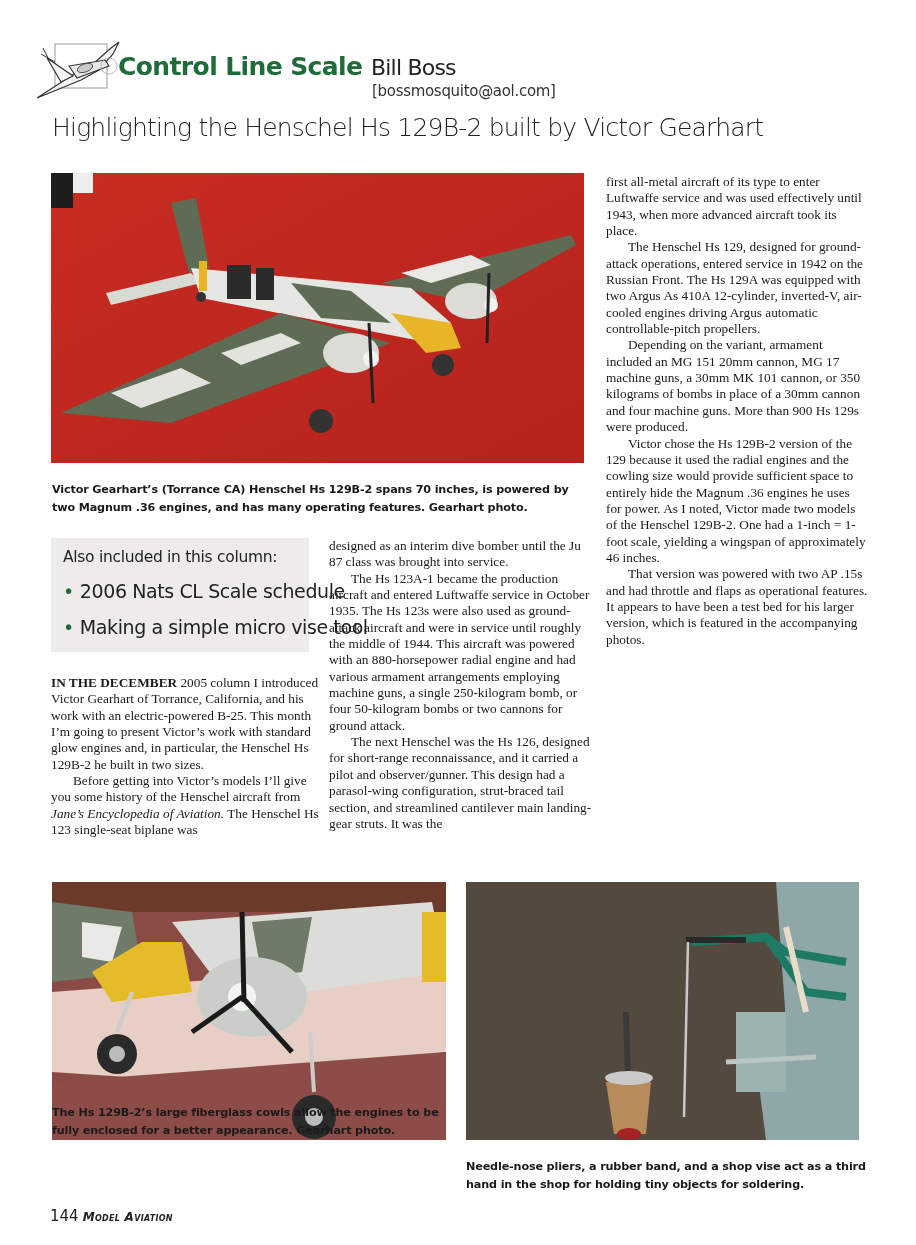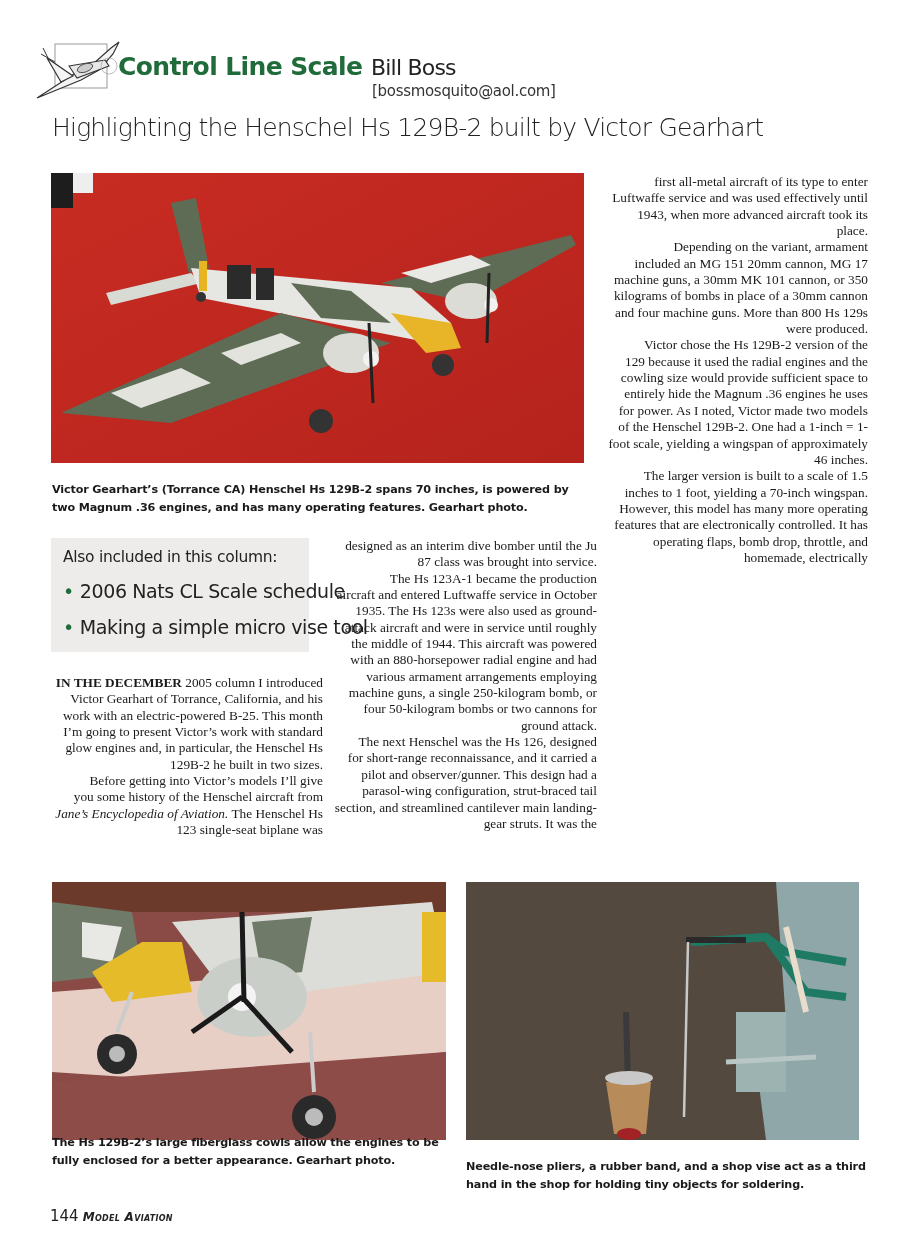--- a/index.html
+++ b/index.html
@@ -11,21 +11,21 @@
   .author { left:371px; top:55px; font-family:"DejaVu Sans", sans-serif; font-size:22px; letter-spacing:-0.8px; color:#222; white-space:nowrap; }
   .email { left:372px; top:82px; font-family:"DejaVu Sans", sans-serif; font-size:15px; letter-spacing:-0.3px; color:#333; white-space:nowrap; }
   .headline { left:52px; top:113px; font-family:"DejaVu Sans", sans-serif; font-size:25px; letter-spacing:-0.8px; color:#222; white-space:nowrap; font-weight:300; }
   
   .photo { overflow:hidden; }
   .photo svg { display:block; width:100%; height:100%; }
   
   .caption { font-family:"DejaVu Sans", sans-serif; font-weight:bold; font-size:11.2px; line-height:18px; color:#1a1a1a; letter-spacing:-0.15px; }
   
   .col { font-size:13.3px; line-height:16.35px; text-align:left; color:#1a1a1a; }
-  .col p { margin:0;text-align:right; }
+  .col p { margin:0; }
   .col p.ind { text-indent:22px; }
   .lead { font-weight:bold; }
   
   .sidebar { left:51px; top:538px; width:258px; height:114px; background:#eeecea; box-sizing:border-box; padding:10px 0 14px 12px; font-family:"DejaVu Sans", sans-serif; color:#222; }
   .sidebar .sb-title { font-size:15.5px; letter-spacing:-0.3px; margin-bottom:14px; white-space:nowrap; }
   .sidebar .sb-item { font-size:19px; letter-spacing:-0.4px; margin-bottom:14px; white-space:nowrap; }
   .sidebar .bullet { color:#1f6b3a; margin-right:6px; }
   
   .folio { left:50px; top:1207px; font-family:"DejaVu Sans", sans-serif; font-size:15px; color:#222; white-space:nowrap;text-align:right; }
   .folio .mag { font-style:italic; font-weight:bold; font-size:12px; letter-spacing:0.3px; margin-left:4px; font-variant:small-caps; }
@@ -107,23 +107,24 @@
 </div>
 
 <div class="abs col" style="left:329px; top:538px; width:268px;">
   <p>designed as an interim dive bomber until the Ju 87 class was brought into service.</p>
   <p class="ind">The Hs 123A-1 became the production aircraft and entered Luftwaffe service in October 1935. The Hs 123s were also used as ground-attack aircraft and were in service until roughly the middle of 1944. This aircraft was powered with an 880-horsepower radial engine and had various armament arrangements employing machine guns, a single 250-kilogram bomb, or four 50-kilogram bombs or two cannons for ground attack.</p>
   <p class="ind">The next Henschel was the Hs 126, designed for short-range reconnaissance, and it carried a pilot and observer/gunner. This design had a parasol-wing configuration, strut-braced tail section, and streamlined cantilever main landing-gear struts. It was the</p>
 </div>
 
 <div class="abs col" style="left:606px; top:174px; width:262px;">
   <p>first all-metal aircraft of its type to enter Luftwaffe service and was used effectively until 1943, when more advanced aircraft took its place.</p>
-  <p class="ind">Depending on the variant, armament included an MG 151 20mm cannon, MG 17 machine guns, a 30mm MK 101 cannon, or 350 kilograms of bombs in place of a 30mm cannon and four machine guns. More than 800 Hs 129s were produced.</p>
+  <p class="ind">The Henschel Hs 129, designed for ground-attack operations, entered service in 1942 on the Russian Front. The Hs 129A was equipped with two Argus As 410A 12-cylinder, inverted-V, air-cooled engines driving Argus automatic controllable-pitch propellers.</p>
+  <p class="ind">Depending on the variant, armament included an MG 151 20mm cannon, MG 17 machine guns, a 30mm MK 101 cannon, or 350 kilograms of bombs in place of a 30mm cannon and four machine guns. More than 900 Hs 129s were produced.</p>
   <p class="ind">Victor chose the Hs 129B-2 version of the 129 because it used the radial engines and the cowling size would provide sufficient space to entirely hide the Magnum .36 engines he uses for power. As I noted, Victor made two models of the Henschel 129B-2. One had a 1-inch = 1-foot scale, yielding a wingspan of approximately 46 inches.</p>
-  <p class="ind">The larger version is built to a scale of 1.5 inches to 1 foot, yielding a 70-inch wingspan. However, this model has many more operating features that are electronically controlled. It has operating flaps, bomb drop, throttle, and homemade, electrically</p>
+  <p class="ind">That version was powered with two AP .15s and had throttle and flaps as operational features. It appears to have been a test bed for his larger version, which is featured in the accompanying photos.</p>
 </div>
 
 <div class="abs photo" style="left:52px; top:882px; width:394px; height:258px;">
   <svg viewBox="0 0 394 258" preserveAspectRatio="none">
     <rect width="394" height="258" fill="#8a4a45"></rect>
     <rect width="394" height="30" fill="#6b3a2a"></rect>
     <path d="M0 110 L394 80 L394 170 L150 200 L0 190 Z" fill="#e8cfc6"></path>
     <path d="M0 200 L394 170 L394 258 L0 258 Z" fill="#8d4c48"></path>
     <path d="M120 40 L380 20 L394 90 L180 120 Z" fill="#dcdcd8"></path>
     <path d="M200 40 L260 35 L250 90 L210 95 Z" fill="#6f7a68"></path>
@@ -154,18 +155,18 @@
     <path d="M220 58 L280 58" stroke="#2a2a2a" stroke-width="6"></path>
     <path d="M320 45 L340 130" stroke="#e8dccb" stroke-width="6"></path>
     <path d="M222 60 L218 235" stroke="#c8c8c8" stroke-width="2.5"></path>
     <path d="M160 130 L162 200" stroke="#3a3a3a" stroke-width="6"></path>
     <path d="M140 200 L185 200 L180 252 L148 252 Z" fill="#b78b5a"></path>
     <ellipse cx="163" cy="196" rx="24" ry="7" fill="#c9c9c9"></ellipse>
     <ellipse cx="163" cy="252" rx="12" ry="6" fill="#a32226"></ellipse>
   </svg>
 </div>
 
-<div class="abs caption" style="left:52px; top:1134px; width:400px;">The Hs 129B-2’s large fiberglass cowls allow the engines to be fully enclosed for a better appearance. Gearhart photo.</div>
+<div class="abs caption" style="left:52px; top:1104px; width:400px;">The Hs 129B-2’s large fiberglass cowls allow the engines to be fully enclosed for a better appearance. Gearhart photo.</div>
 <div class="abs caption" style="left:466px; top:1158px; width:400px;">Needle-nose pliers, a rubber band, and a shop vise act as a third hand in the shop for holding tiny objects for soldering.</div>
 
 <div class="abs folio">
   <span>144</span><span class="mag">Model Aviation</span>
 </div>
 
 </body></html>

